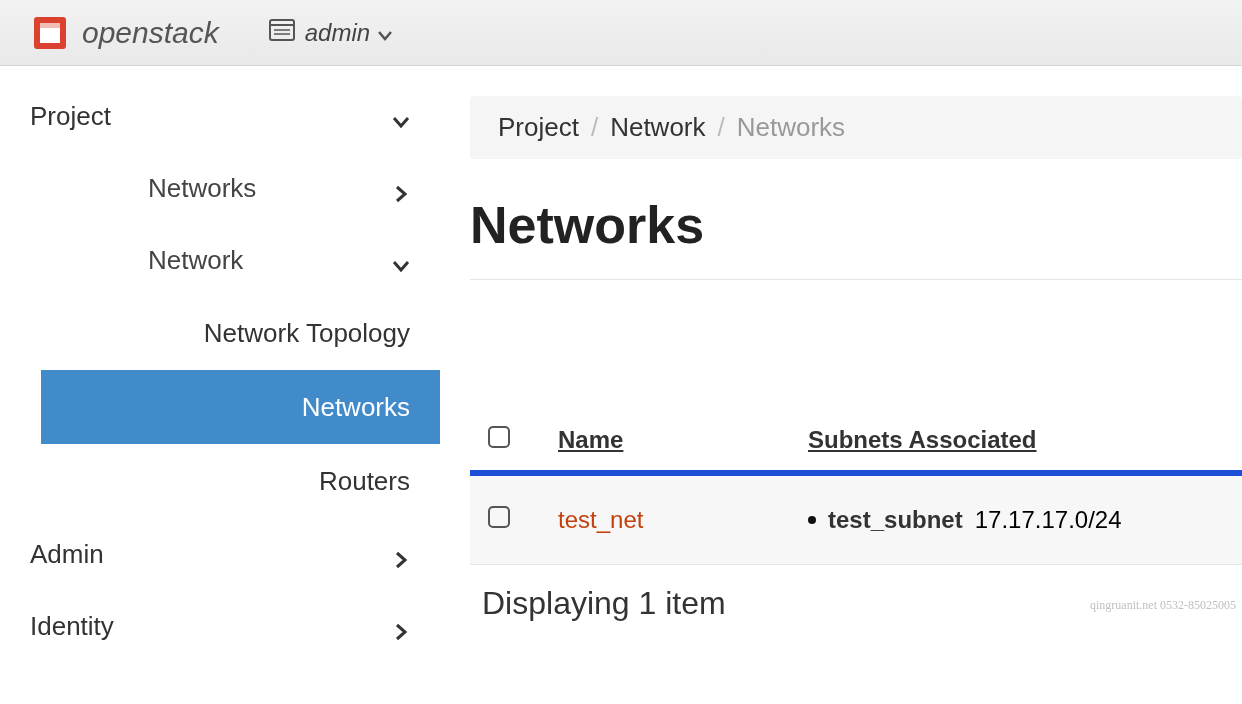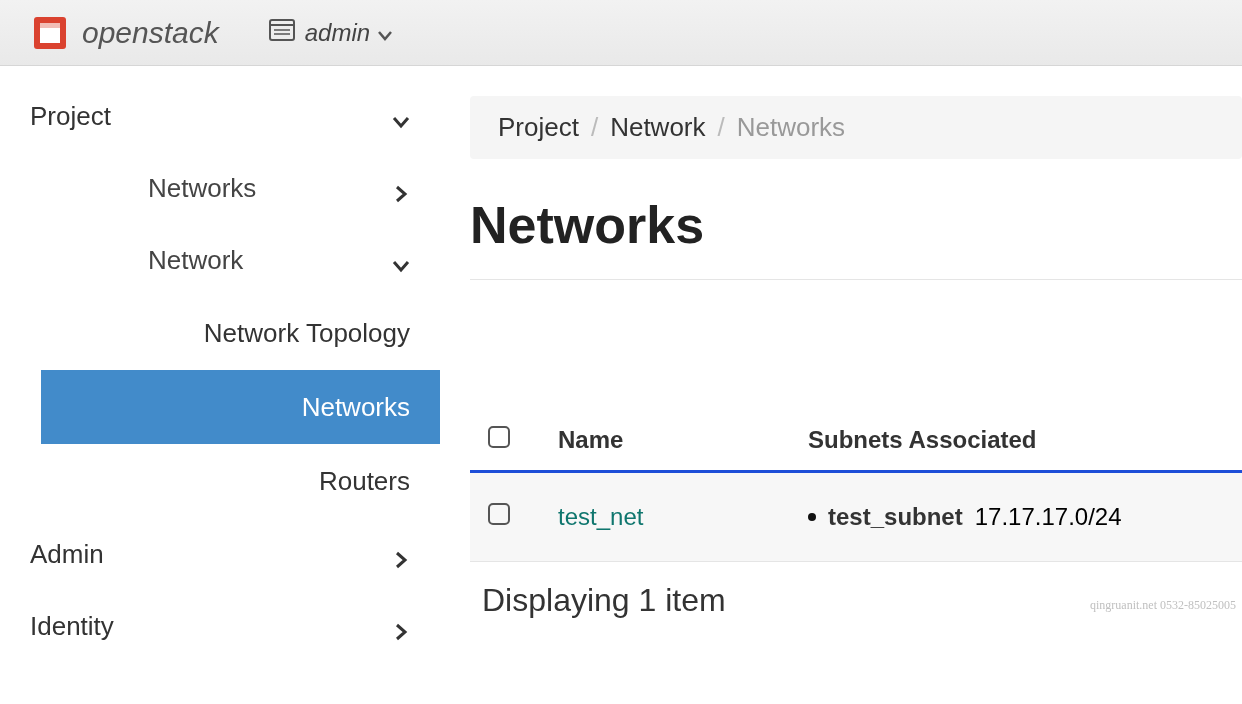--- a/index.html
+++ b/index.html
@@ -99,36 +99,37 @@
   .hr { border-top: 1px solid #e5e5e5; margin-bottom: 130px; }
   table.net {
     width: 100%;
     border-collapse: collapse;
     font-size: 24px;
   }
   table.net th {
     text-align: left;
     font-weight: 700;
     padding: 16px 18px;
-    border-bottom: 3px solid #1d4ed8;
+    border-bottom: 6px solid #1d4ed8;
+    text-decoration: underline;
   }
   table.net td {
     padding: 30px 18px;
     border-bottom: 1px solid #e5e5e5;
     vertical-align: middle;
   }
   table.net tbody tr { background: #f7f7f7; }
   .chk {
     width: 22px; height: 22px;
     border: 2px solid #555;
     border-radius: 5px;
     display: inline-block;
     cursor: pointer;
   }
-  .link { color: #0f766e; text-decoration: none; }
+  .link { color: #c2410c; text-decoration: none; }
   .subnet-item { display: flex; align-items: center; gap: 12px; }
   .bullet { width: 8px; height: 8px; background: #111; border-radius: 50%; }
   .subnet-name { font-weight: 700; }
   .subnet-cidr { color: #000000; }
   .footer-count {
     font-size: 32px;
     color: #333;
     padding: 20px 12px;
   }
   .watermark {

